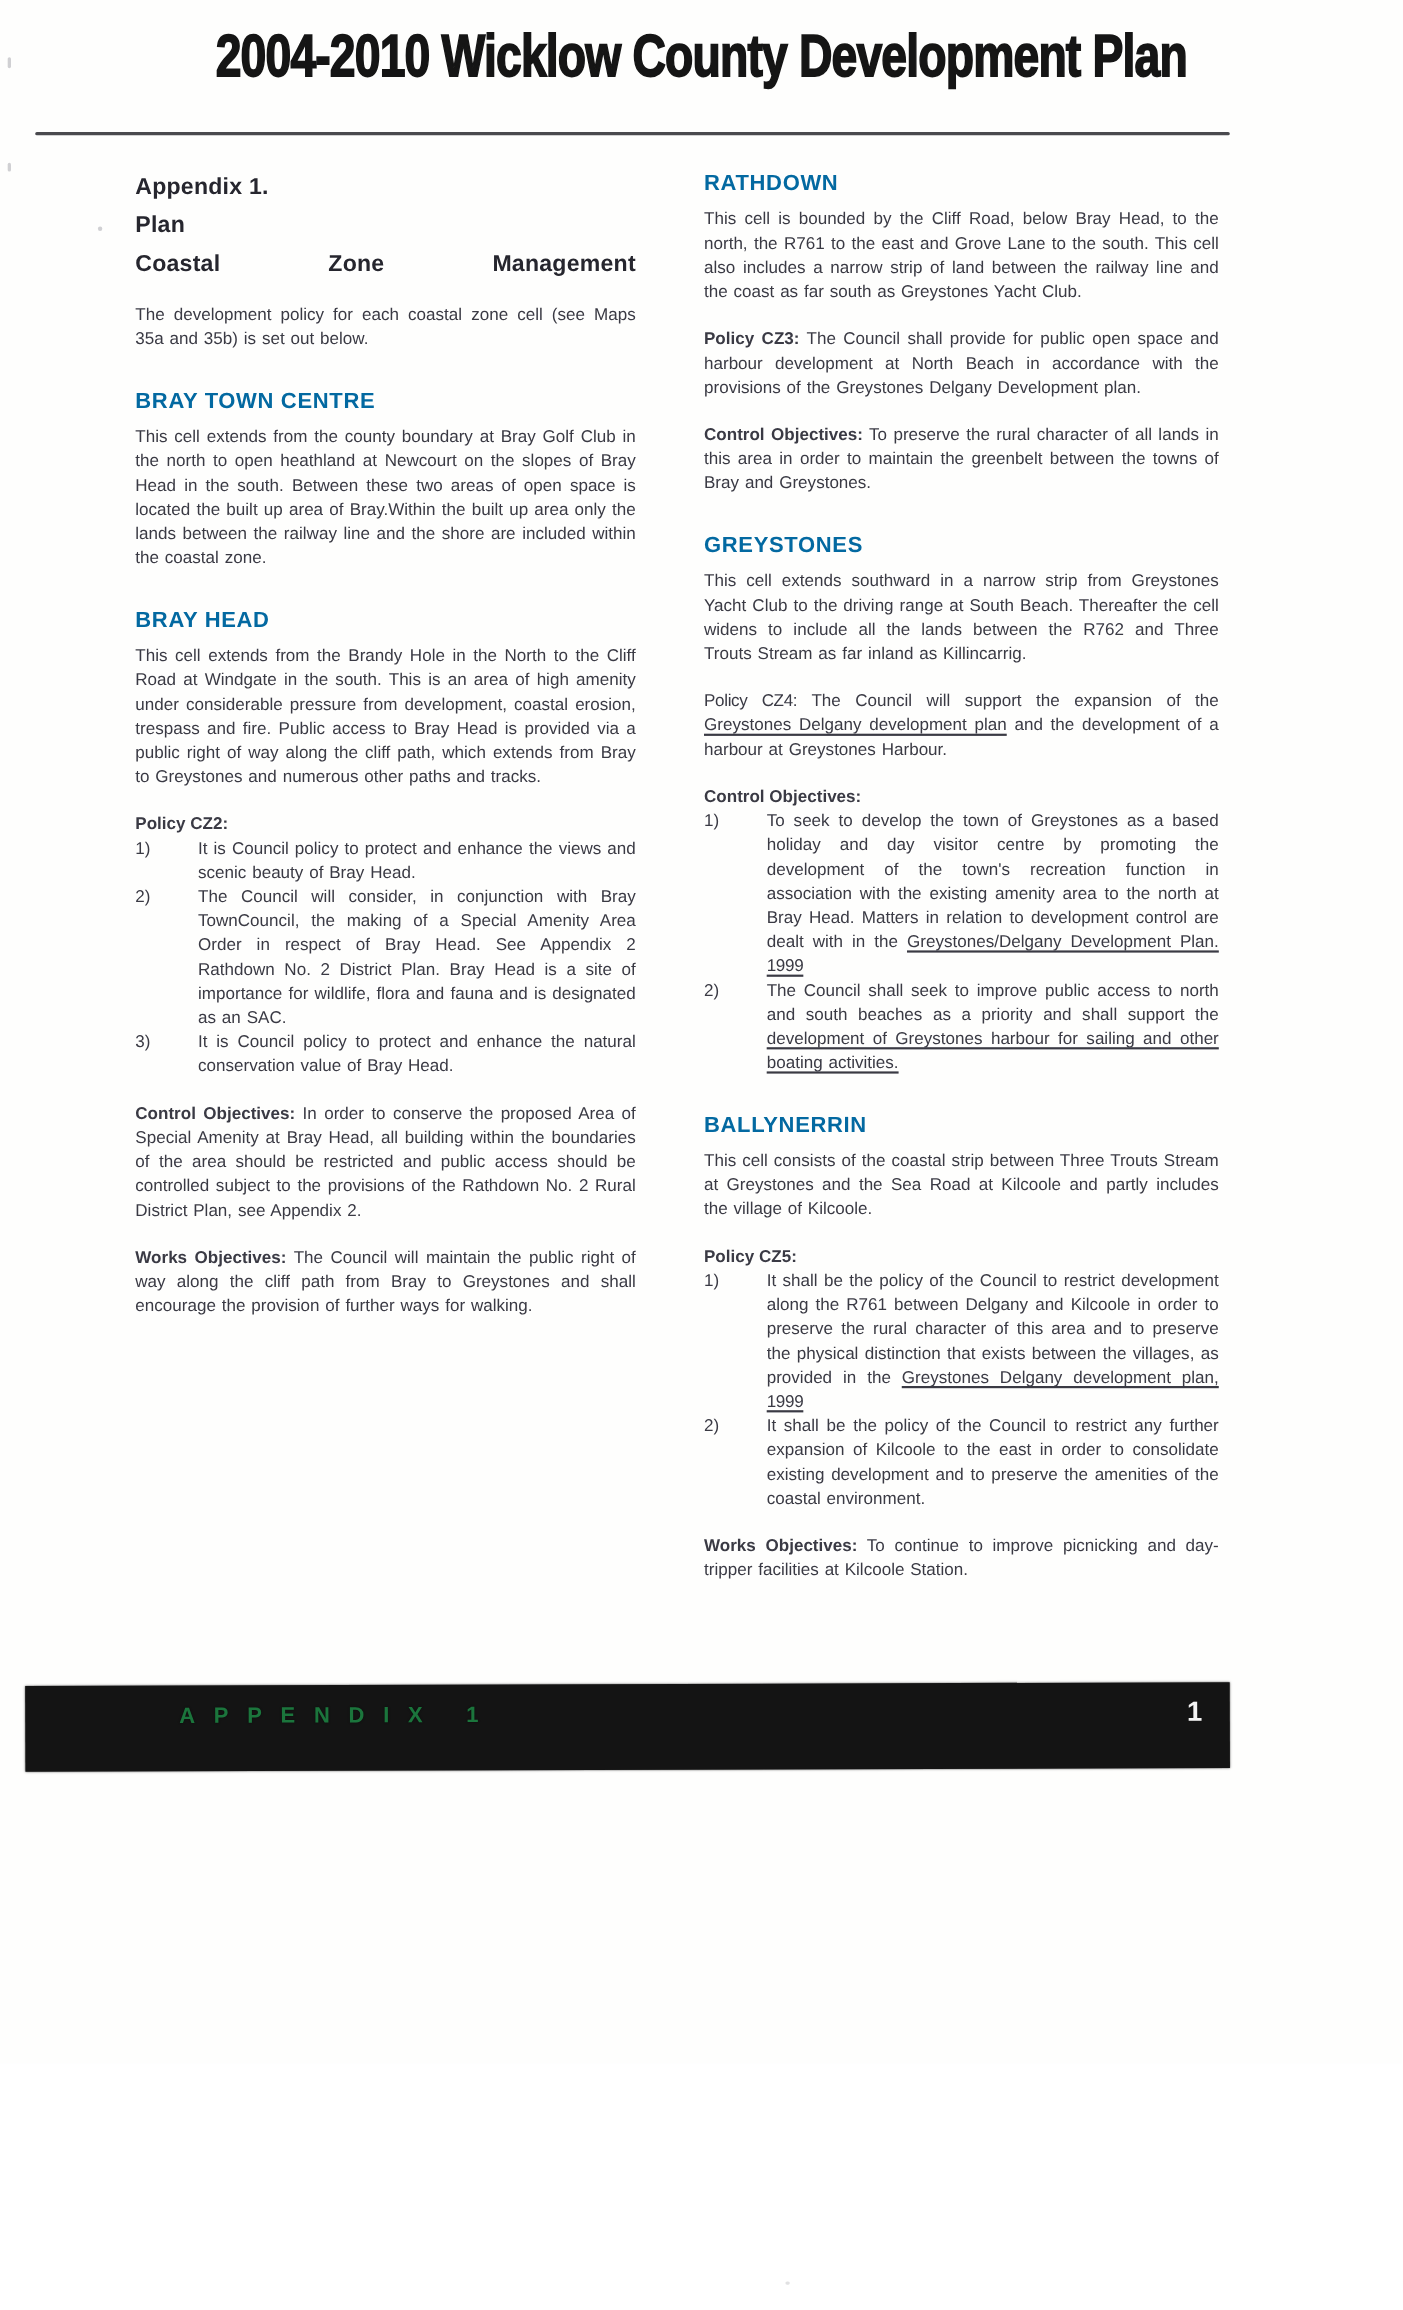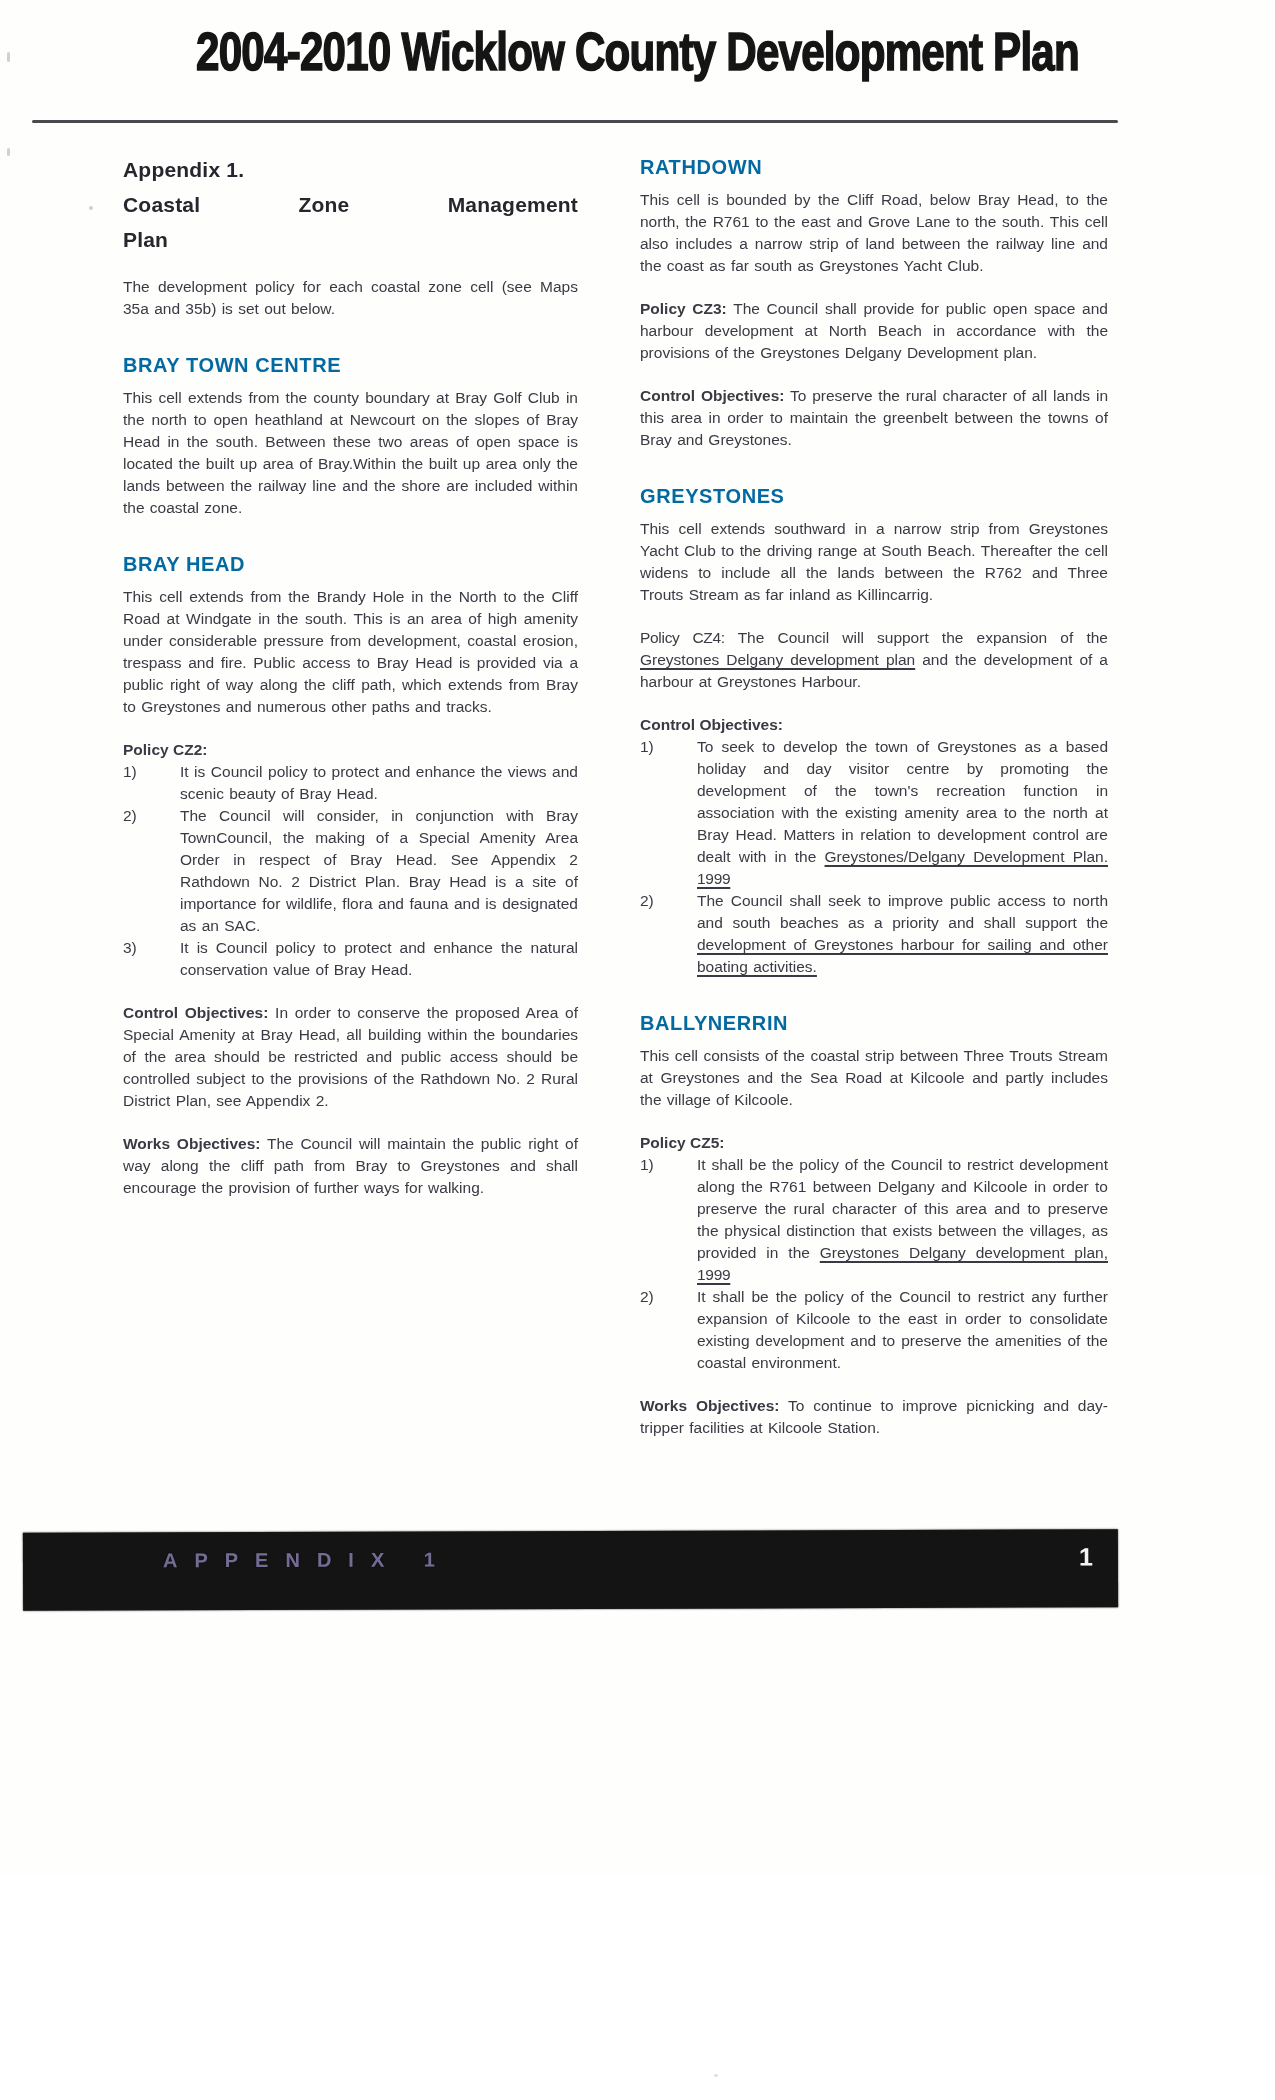--- a/index.html
+++ b/index.html
@@ -42,21 +42,21 @@
   .seg-u{text-decoration-line:underline;text-decoration-thickness:2px;text-underline-offset:3px;text-decoration-color:#3a3a44;}
   
   .footer-bar{
     position:absolute;left:23px;top:1531px;width:1095px;height:78px;
     background:#141414;transform:rotate(-0.18deg);
     box-shadow:0 0 2px #3c3c3c;
   }
   .footer-label{
     position:absolute;left:140px;top:17px;
     font-size:20px;font-weight:700;letter-spacing:17px;
-    color:#c4b5fd;opacity:0.55;white-space:nowrap;
+    color:#22c55e;opacity:0.55;white-space:nowrap;
     text-shadow:0 0 2px #000;
   }
   .footer-page{
     position:absolute;left:1056px;top:13px;
     font-size:25px;font-weight:700;color:#f4f4f4;
   }
   
   .speck{position:absolute;background:#9a9aa0;opacity:0.45;border-radius:2px;}
   .speck-1{left:7px;top:52px;width:3px;height:10px;}
   .speck-2{left:7px;top:148px;width:3px;height:8px;}
@@ -68,22 +68,22 @@
 
 <div class="page">
 
   <div class="doc-title">2004-2010 Wicklow County Development Plan</div>
   <div class="top-rule"></div>
 
   <div class="col col-left">
 
     <h1 class="app-h">
       <span class="h-line">Appendix 1.</span>
+      <span class="h-line">Plan</span>
       <span class="h-line justify-line">Coastal Zone Management</span>
-      <span class="h-line">Plan</span>
     </h1>
 
     <p class="para">The development policy for each coastal zone cell (see Maps 35a and 35b) is set out below.</p>
 
     <h2 class="sec-h">BRAY TOWN CENTRE</h2>
     <p class="para">This cell extends from the county boundary at Bray Golf Club in the north to open heathland at Newcourt on the slopes of Bray Head in the south. Between these two areas of open space is located the built up area of Bray.Within the built up area only the lands between the railway line and the shore are included within the coastal zone.</p>
 
     <h2 class="sec-h">BRAY HEAD</h2>
     <p class="para">This cell extends from the Brandy Hole in the North to the Cliff Road at Windgate in the south. This is an area of high amenity under considerable pressure from development, coastal erosion, trespass and fire. Public access to Bray Head is provided via a public right of way along the cliff path, which extends from Bray to Greystones and numerous other paths and tracks.</p>
 

